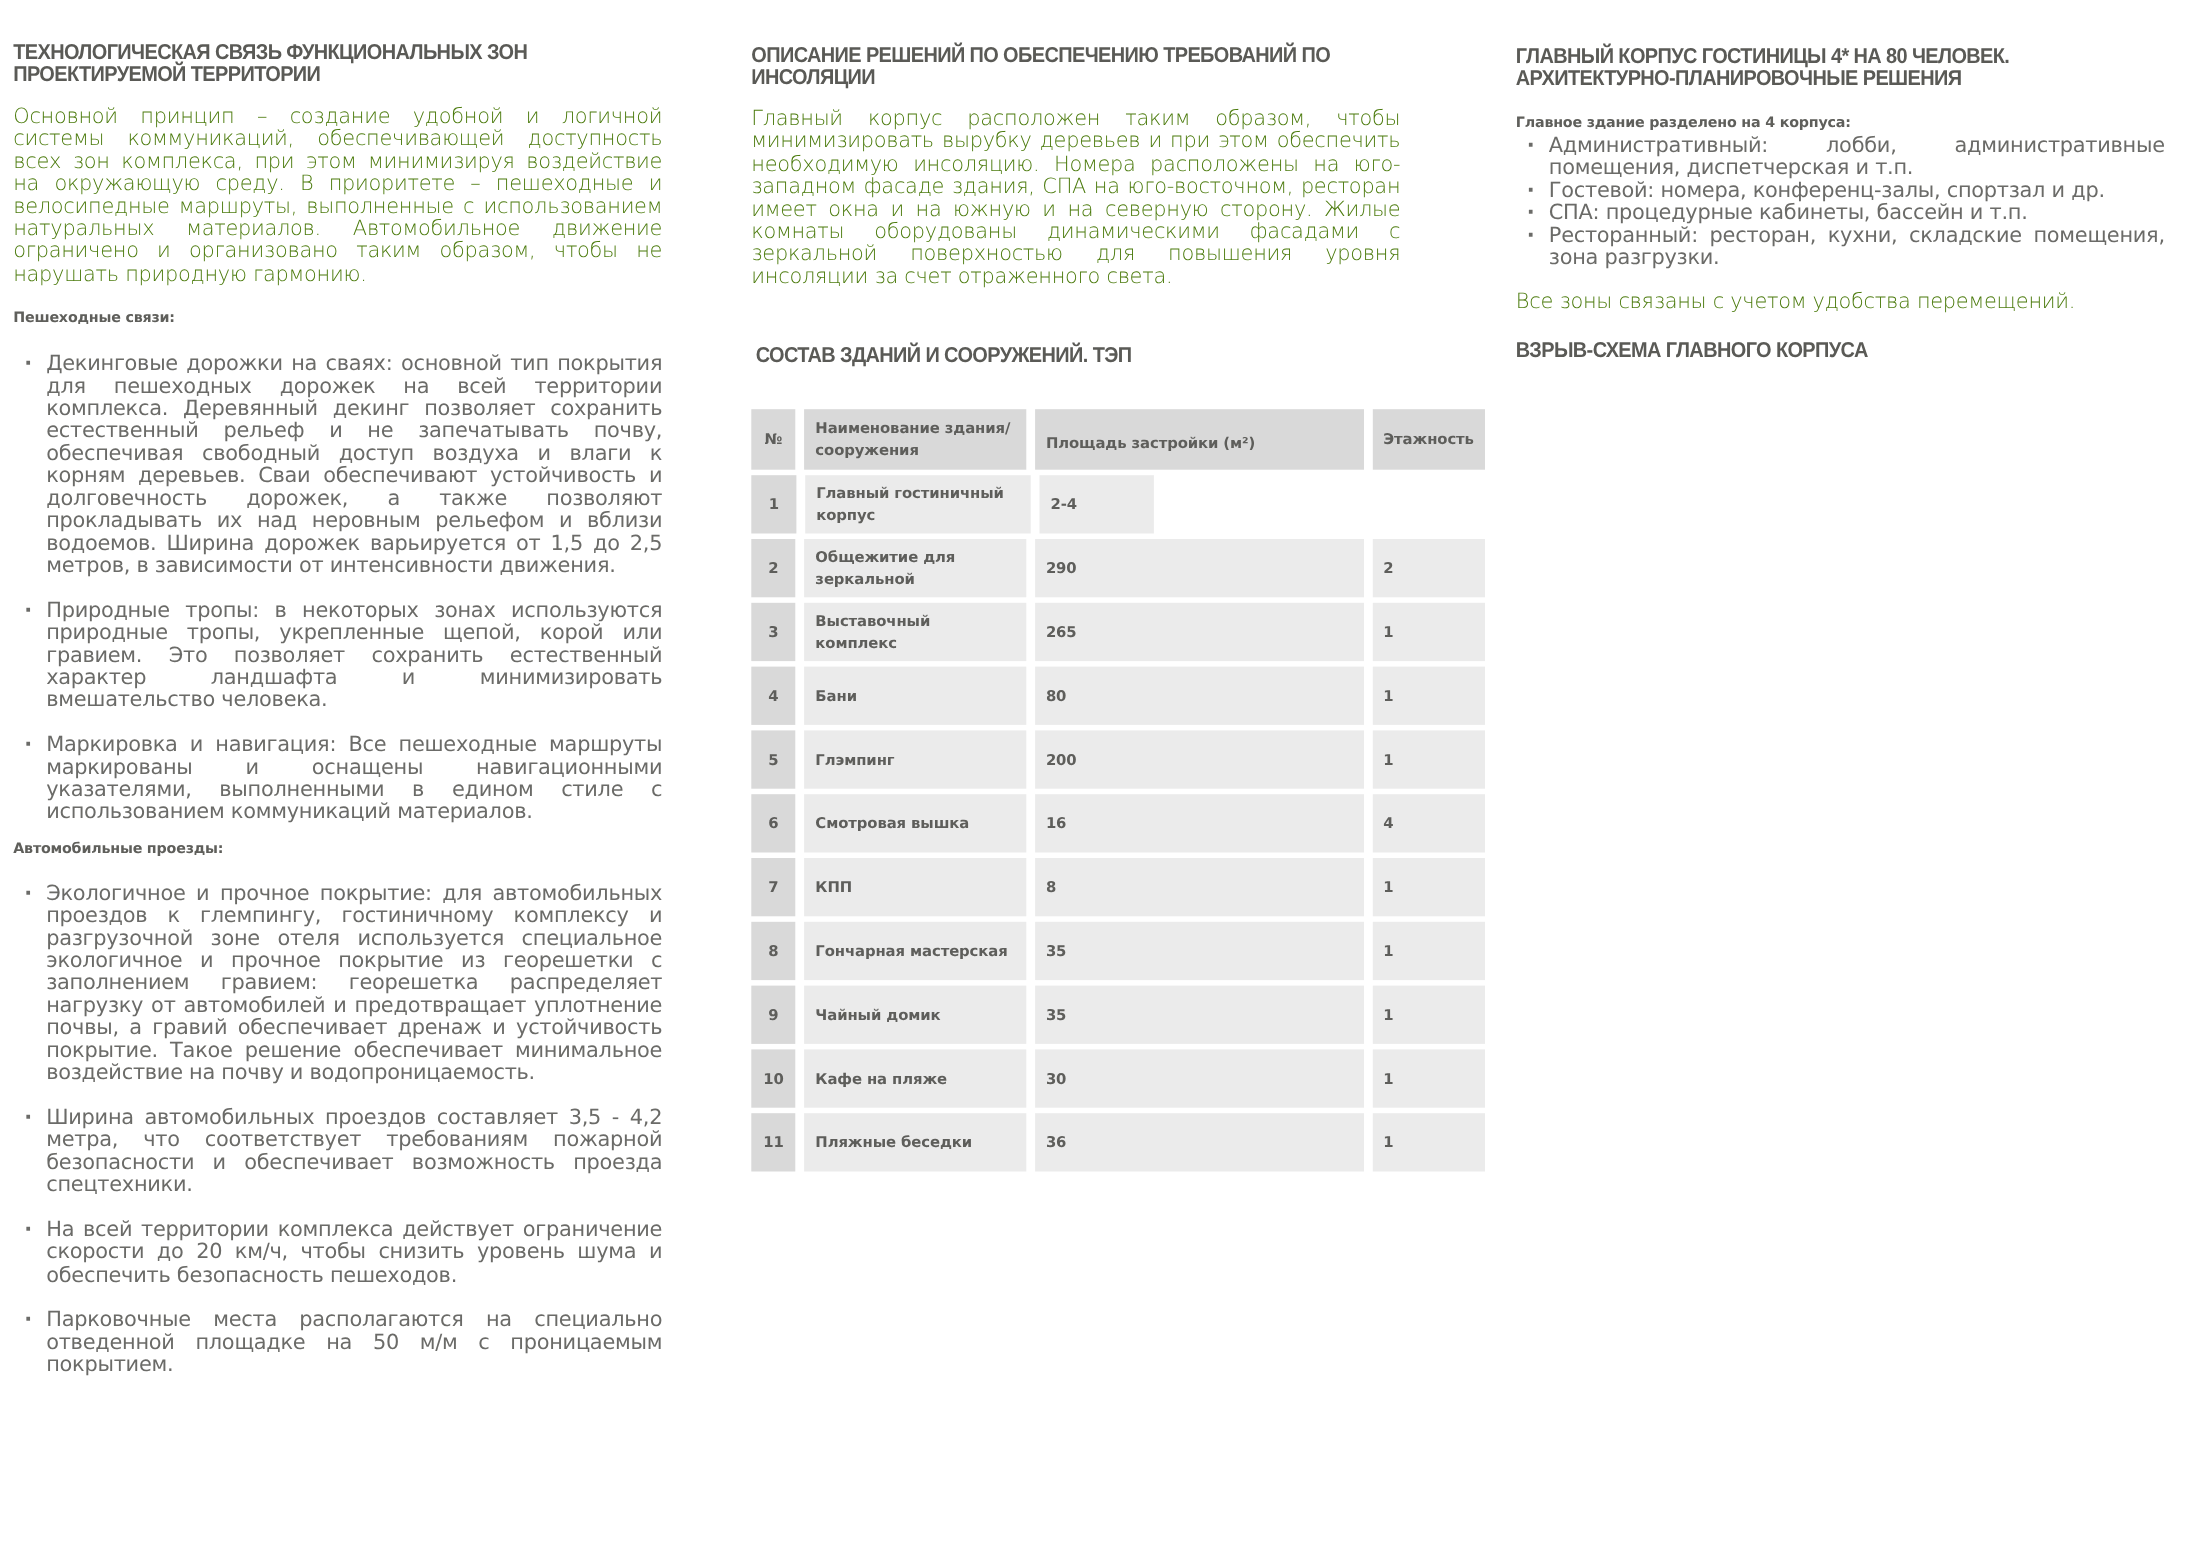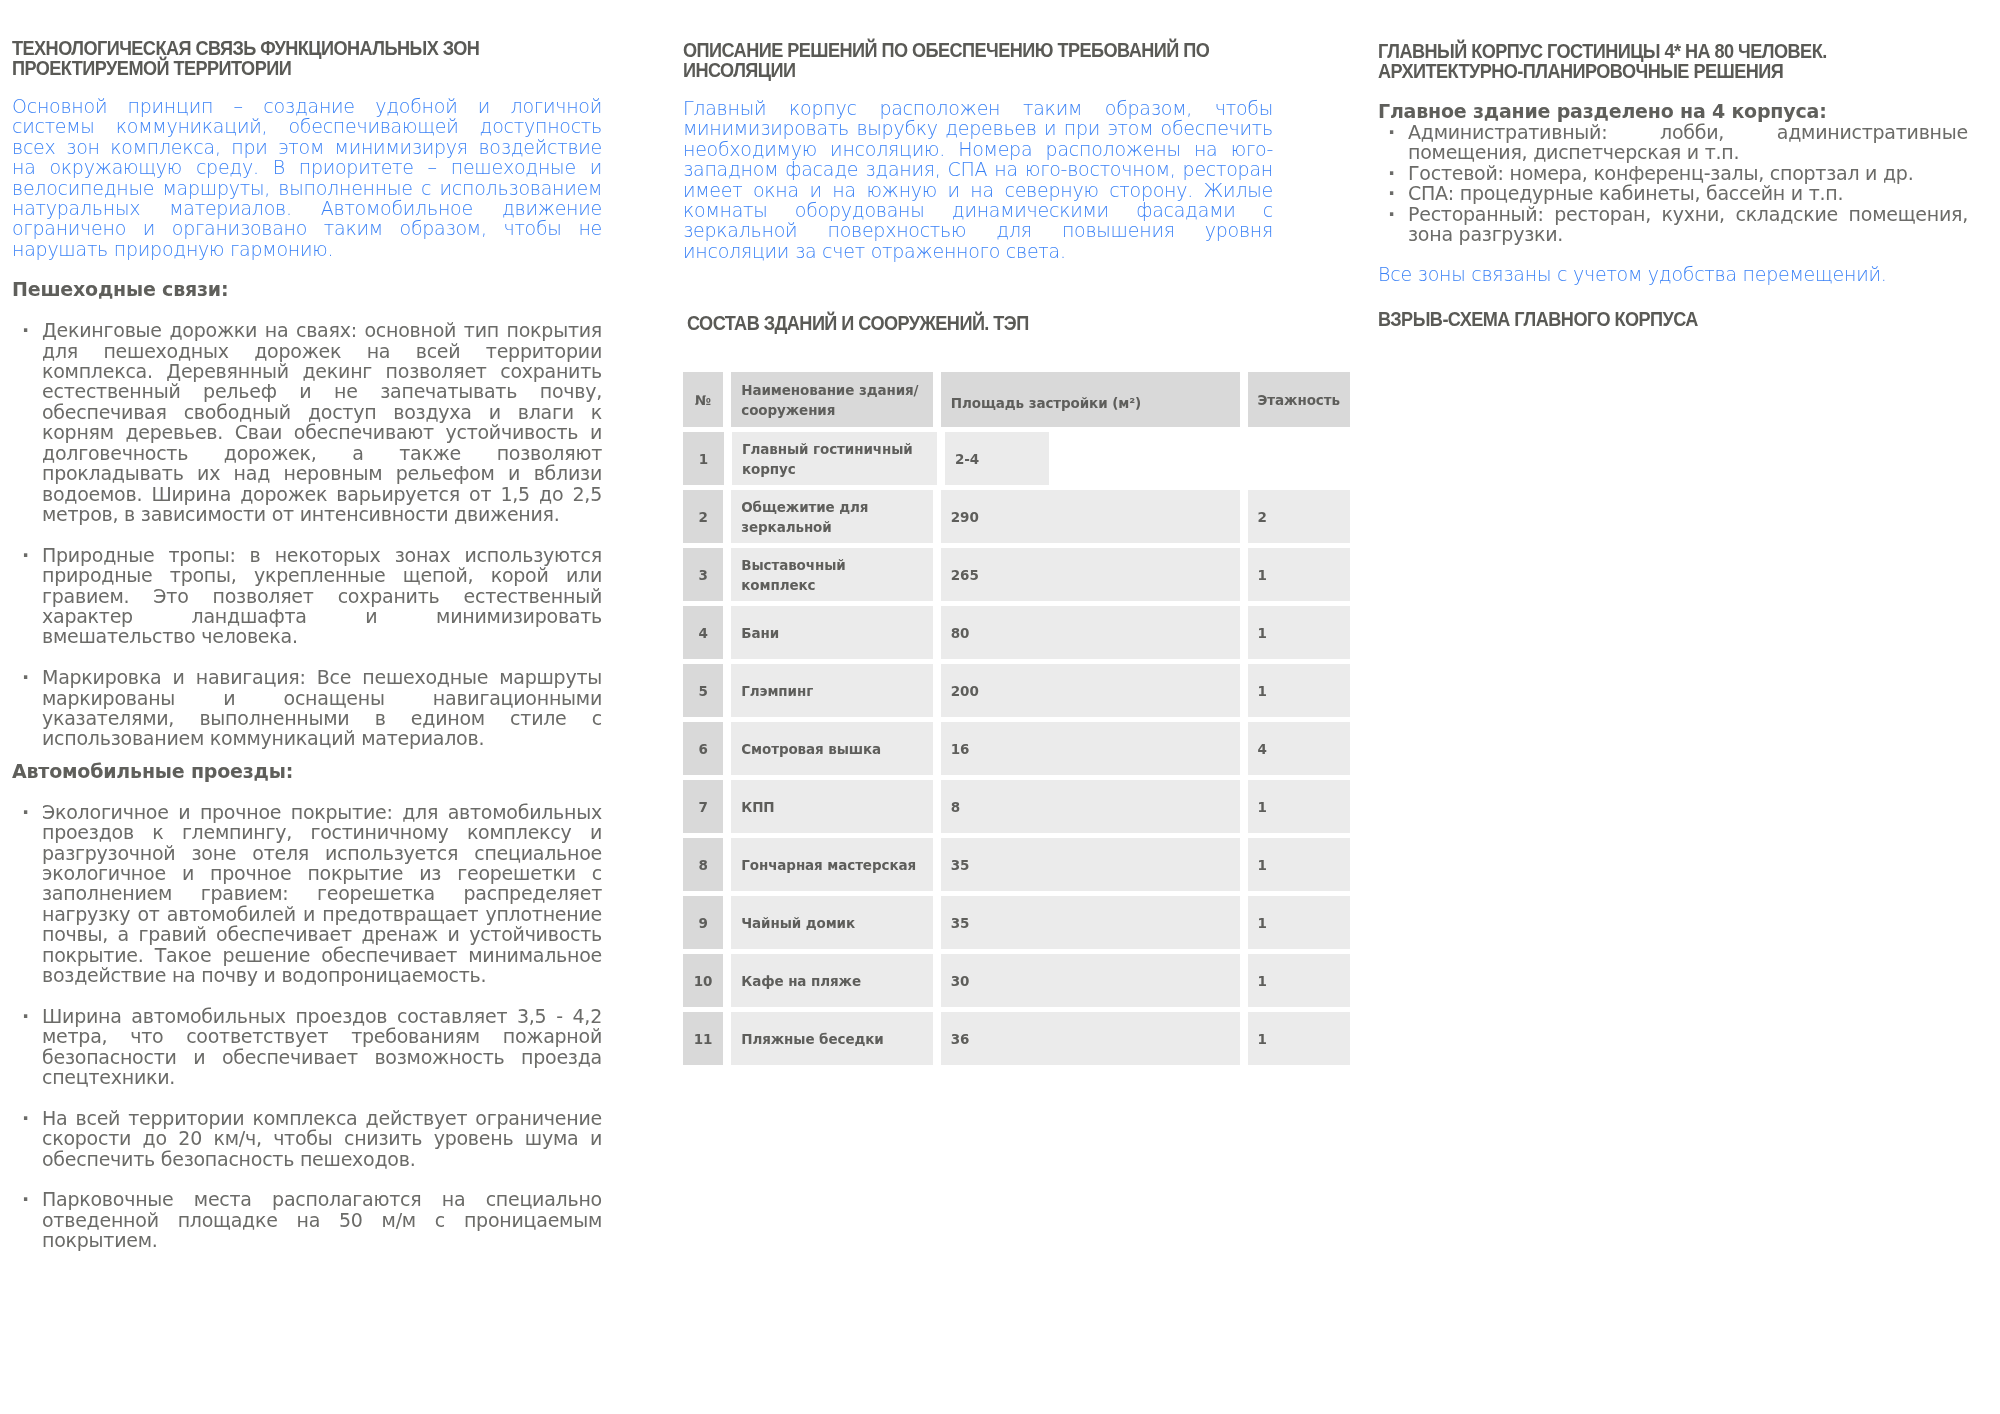--- a/index.html
+++ b/index.html
@@ -14,25 +14,25 @@
 
   .heading {
     font-family: "Liberation Sans", sans-serif;
     font-weight: 700; font-size: 19.5px; line-height: 20px;
     color: #5a5a56; text-transform: uppercase; letter-spacing: -0.6px;
     transform: scaleX(0.93); transform-origin: left;
     width: 640px; margin: 0;
   }
   .body-text {
     font-size: 19px; line-height: 20.4px; text-align: justify;
-    color: #3b82f6; margin: 0; letter-spacing: -0.25px;
+    color: #4d7c0f; margin: 0; letter-spacing: -0.25px;
     text-align-last: left; font-weight: 300;
   }
   .subheading {
-    font-size: 19px; line-height: 21px; font-weight: 700;
+    font-size: 13px; line-height: 21px; font-weight: 700;
     color: #5f5f5b; margin: 0; letter-spacing: -0.2px;
   }
   ul.bullets { list-style: none; margin: 0; padding: 0; }
   ul.bullets li {
     position: relative; padding-left: 30px;
     font-size: 19px; line-height: 20.4px; text-align: justify;
     color: #6b6b68; letter-spacing: -0.25px;
   }
   ul.bullets li .dot {
     position: absolute; left: 10px; top: 0; font-weight: 700; color: #6b6b68;

